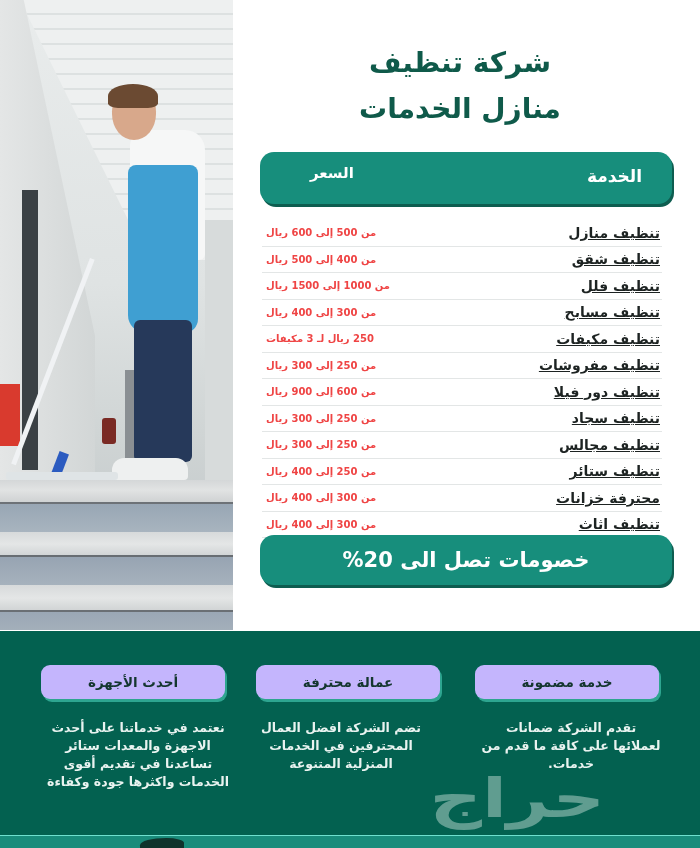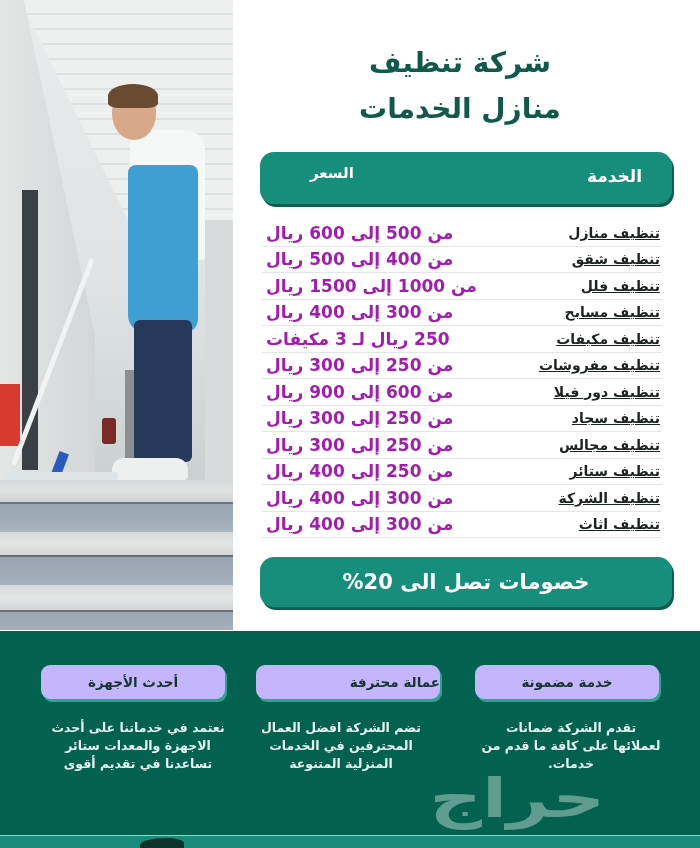--- a/index.html
+++ b/index.html
@@ -124,25 +124,25 @@
       position: relative; height: 26.5px;
       border-bottom: 1px solid #e3e6e6;
       display: flex; align-items: center; justify-content: space-between;
     }
     .row .service {
       font-size: 14px; font-weight: bold; color: #1d2322; padding-right: 2px;
       white-space: nowrap;
       text-decoration: underline;
     }
     .row .price {
-      font-size: 17px; font-weight: bold; color: #a21caf; padding-left: 4px;
+      font-size: 10px; font-weight: bold; color: #ef4444; padding-left: 4px;
       white-space: nowrap;
     }
 
-    .discount { left: 260px; top: 557px; width: 412px; height: 50px; text-align: center; }
+    .discount { left: 260px; top: 535px; width: 412px; height: 50px; text-align: center; }
     .discount .txt {
       font-size: 21px; font-weight: bold; line-height: 50px;
     }
 
     
     .features {
       position: absolute; left: 0; top: 631px; width: 700px; height: 204px;
       background: #036150;
     }
     .feature-btn {
@@ -240,52 +240,53 @@
   </div>
   <div class="row">
     <span class="service">تنظيف مجالس</span>
     <span class="price">من 250 إلى 300 ريال</span>
   </div>
   <div class="row">
     <span class="service">تنظيف ستائر</span>
     <span class="price">من 250 إلى 400 ريال</span>
   </div>
   <div class="row">
-    <span class="service">تنظيف الشركة</span>
+    <span class="service">محترفة خزانات</span>
     <span class="price">من 300 إلى 400 ريال</span>
   </div>
   <div class="row">
     <span class="service">تنظيف اثاث</span>
     <span class="price">من 300 إلى 400 ريال</span>
   </div>
 </div>
 
 <div class="pill discount">
   <span class="txt">خصومات تصل الى 20%</span>
 </div>
 
 <div class="features">
   <div class="feature-btn" style="left:475px;">خدمة مضمونة</div>
-  <div class="feature-btn" style="left:256px;text-align:right;">عمالة محترفة</div>
+  <div class="feature-btn" style="left:256px;">عمالة محترفة</div>
   <div class="feature-btn" style="left:41px;">أحدث الأجهزة</div>
 
   <div class="feature-desc" style="left:466px;">
     <div>تقدم الشركة ضمانات</div>
     <div>لعملائها على كافة ما قدم من</div>
     <div>خدمات.</div>
   </div>
   <div class="feature-desc" style="left:236px;">
     <div>تضم الشركة افضل العمال</div>
     <div>المحترفين في الخدمات</div>
     <div>المنزلية المتنوعة</div>
   </div>
   <div class="feature-desc" style="left:33px;">
     <div>نعتمد في خدماتنا على أحدث</div>
     <div>الاجهزة والمعدات ستائر</div>
     <div>تساعدنا في تقديم أقوى</div>
+    <div>الخدمات واكثرها جودة وكفاءة</div>
   </div>
 
   <div class="watermark">حراج</div>
 </div>
 
 <div class="bottom-strip">
   <div class="shape"></div>
 </div>
 
 </body></html>

